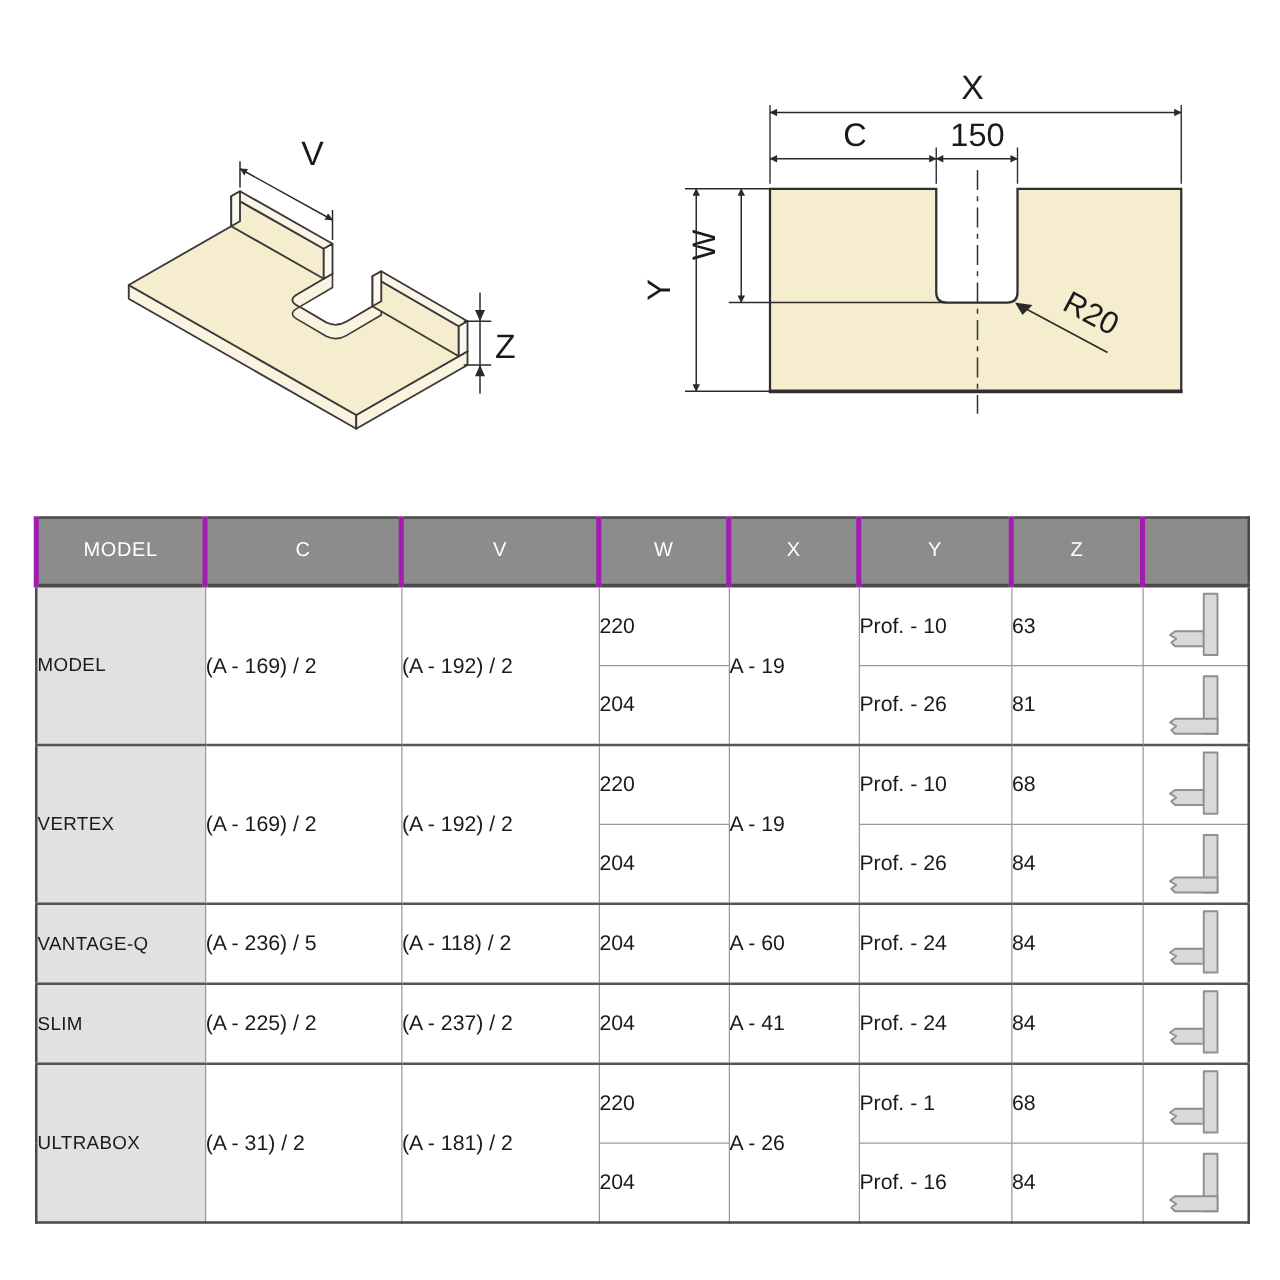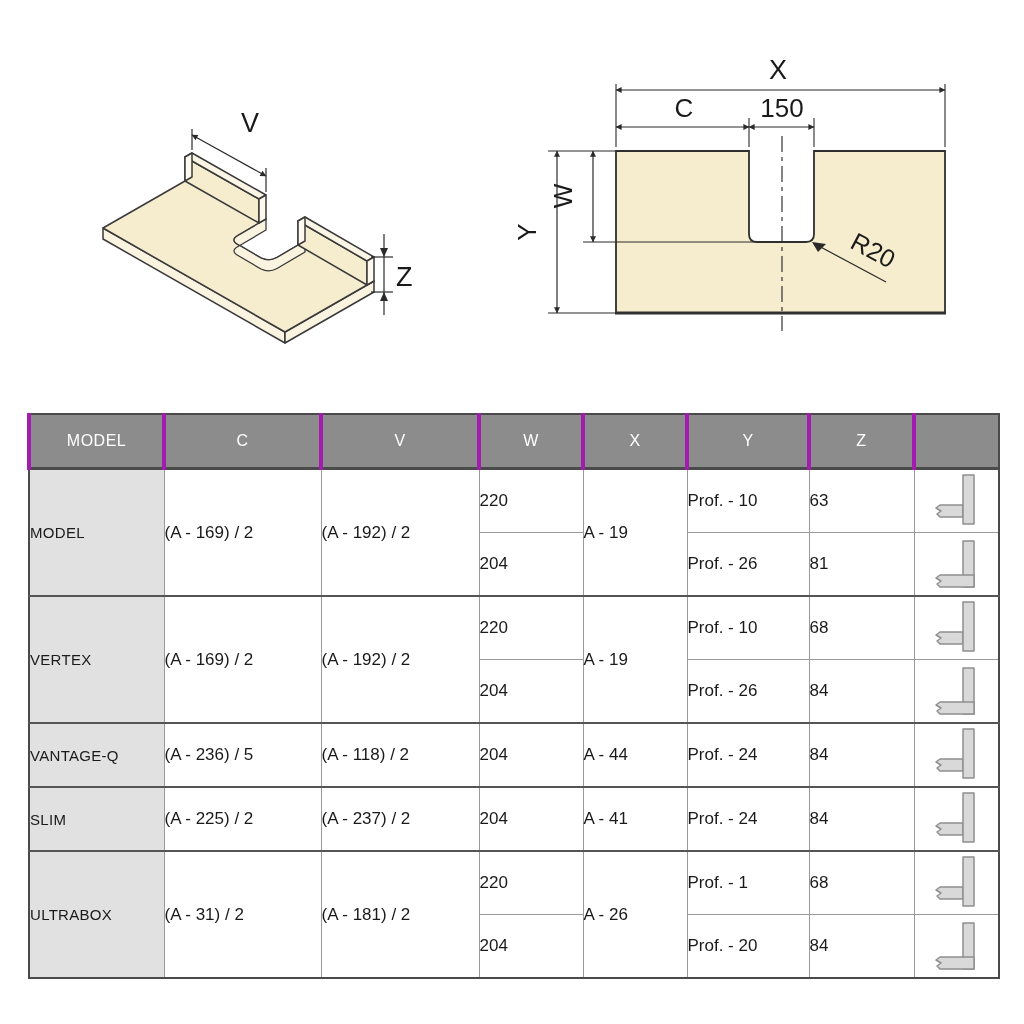--- a/index.html
+++ b/index.html
@@ -200,21 +200,21 @@
             </g>
           </svg>
         </td>
       </tr>
 
       <tr class="group-start">
         <td class="model">VANTAGE-Q</td>
         <td>(A - 236) / 5</td>
         <td>(A - 118) / 2</td>
         <td>204</td>
-        <td>A - 44</td>
+        <td>A - 60</td>
         <td>Prof. - 24</td>
         <td>84</td>
         <td class="icon-cell">
           <svg width="52" height="58" viewBox="0 0 52 58">
             <g fill="#d9d9d9" stroke="#8f8f8f" stroke-width="1.5" stroke-linejoin="round">
               <path d="M33,33 L10,33 L6,36 L11,39 L7,42 L10,45 L33,45 Z"></path>
               <rect x="33" y="3" width="11" height="49"></rect>
             </g>
           </svg>
         </td>
@@ -250,21 +250,21 @@
           <svg width="52" height="58" viewBox="0 0 52 58">
             <g fill="#d9d9d9" stroke="#8f8f8f" stroke-width="1.5" stroke-linejoin="round">
               <path d="M33,33 L10,33 L6,36 L11,39 L7,42 L10,45 L33,45 Z"></path>
               <rect x="33" y="3" width="11" height="49"></rect>
             </g>
           </svg>
         </td>
       </tr>
       <tr>
         <td>204</td>
-        <td>Prof. - 20</td>
+        <td>Prof. - 16</td>
         <td>84</td>
         <td class="icon-cell">
           <svg width="52" height="58" viewBox="0 0 52 58">
             <g fill="#d9d9d9" stroke="#8f8f8f" stroke-width="1.5" stroke-linejoin="round">
               <rect x="33" y="6" width="11" height="46"></rect>
               <path d="M44,40 L10,40 L6,43 L11,46 L7,49 L10,52 L44,52 Z"></path>
             </g>
           </svg>
         </td>
       </tr>

